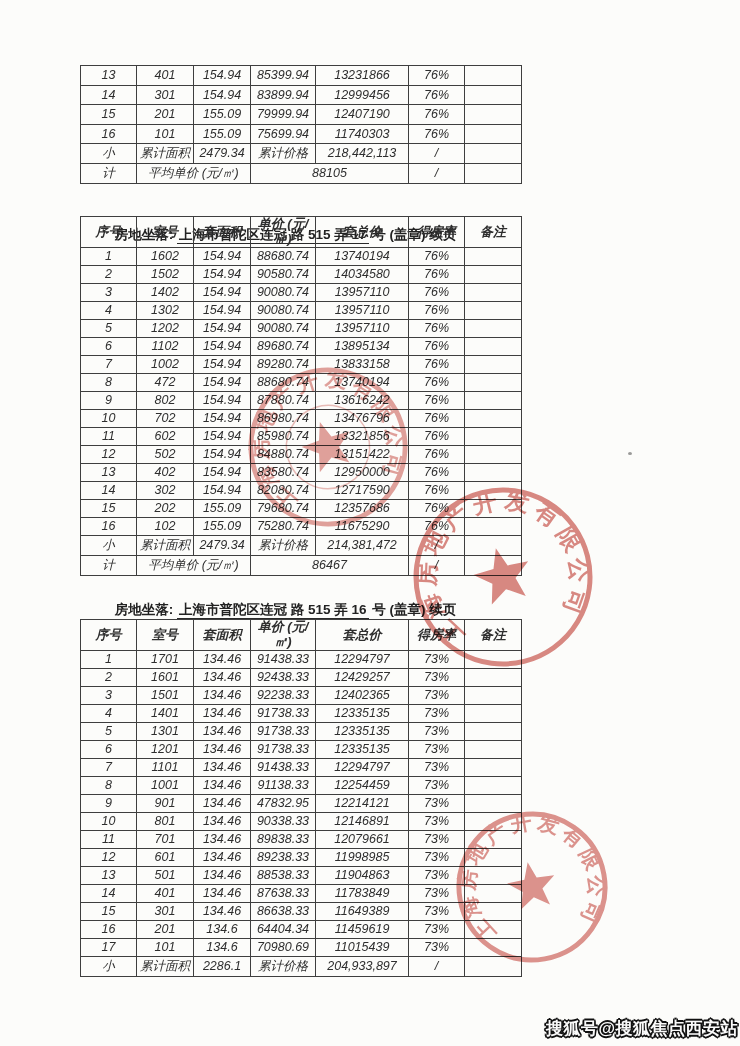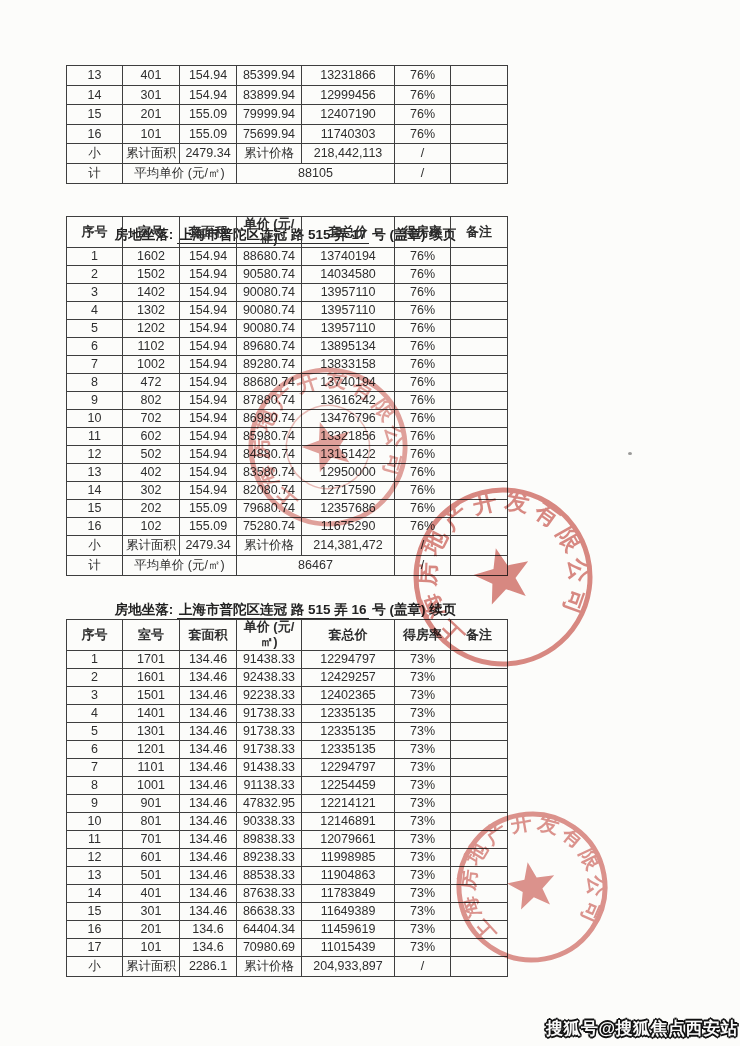--- a/index.html
+++ b/index.html
@@ -4,22 +4,23 @@
 <style>
   html,body{margin:0;padding:0;}
   body{
     width:740px;height:1046px;position:relative;overflow:hidden;
     background:#fcfcfa;
     font-family:"Liberation Sans","DejaVu Sans",sans-serif;
     color:#2e2e2e;
   }
   .page{position:absolute;inset:0;}
   table.price{
-    border-collapse:collapse;table-layout:fixed;position:absolute;left:66px;
+    border-collapse:collapse;table-layout:fixed;position:absolute;left:80px;
     background:transparent;
+    font-style:italic;
   }
   table.price td,table.price th{
     border:1.3px solid #3e3e3e;text-align:center;vertical-align:middle;
     padding:0 1px;font-size:12.5px;line-height:1.15;overflow:hidden;
     font-weight:normal;color:#2e2e2e;
   }
   table.price th{font-weight:bold;font-size:13px;word-break:break-all;}
   table.price td{height:17px;}
   table.price th{height:30px;}
   table.t1 td{height:18.5px;}

